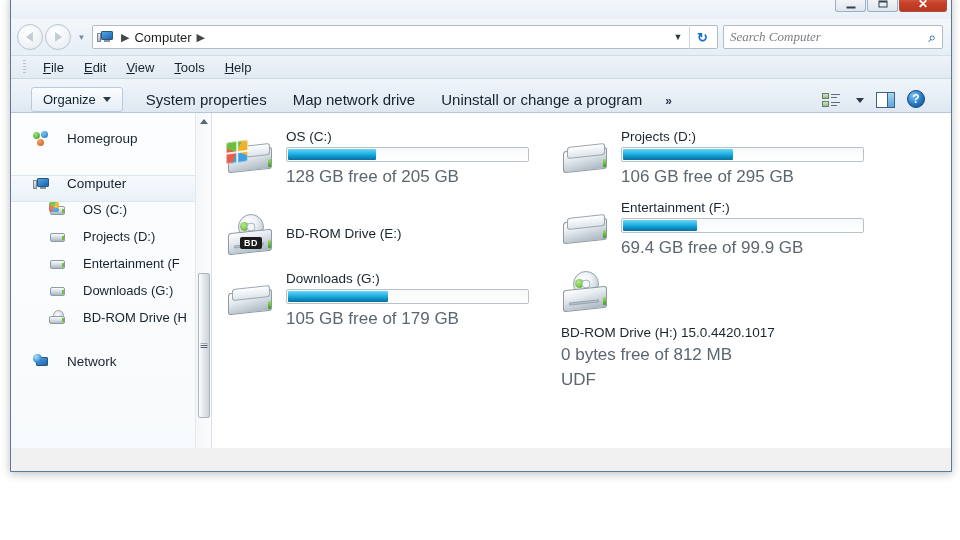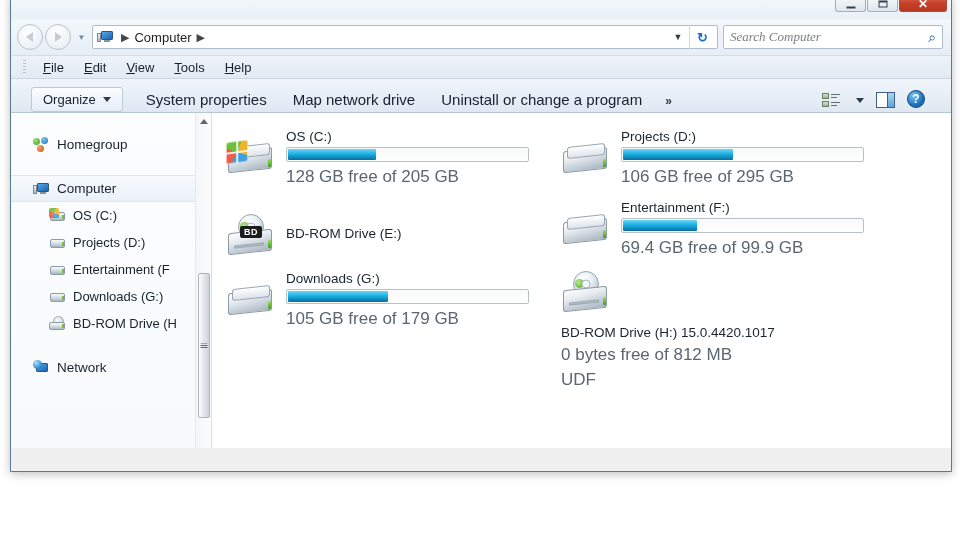--- a/index.html
+++ b/index.html
@@ -221,24 +221,24 @@
   .bodyrow { display: flex; height: 335px; background: #fff; }
 
   
   .navpane {
     width: 200px;
     background: linear-gradient(180deg,#fcfdfe 0%, #f7fafc 100%);
     position: relative;
     padding-top: 18px;
   }
   .nav-item {
-    display: flex; align-items: center;
+    display: flex; 
     height: 27px; padding-left: 22px;
     font-size: 13.5px; color: #17232f;
-    gap: 7px;
+    gap: 17px;
   }
   .nav-item.child { padding-left: 38px; font-size: 13px; }
   .nav-item.selected {
     background: linear-gradient(180deg,#f7fafd 0%, #eaf1f8 100%);
     border-top: 1px solid #dce6f0;
     border-bottom: 1px solid #dce6f0;
   }
   .nav-gap { height: 17px; }
 
   
@@ -408,21 +408,21 @@
   .opt-big .slot {
     position: absolute; left: 8px; top: 30px; width: 30px; height: 3px;
     background: #b6c1ca; border: 1px solid #98a4af; border-radius: 1px;
     transform: skewY(-6deg);
   }
   .opt-big .led {
     position: absolute; right: 7px; top: 26px; width: 3px; height: 8px;
     background: linear-gradient(180deg,#9ae05e,#3f9e1e); border-radius: 1px;
   }
   .opt-big .bdtag {
-    position: absolute; left: 14px; top: 12px;
+    position: absolute; left: 14px; top: 23px;
     padding: 1px 4px;
     background: #1c1c1c; color: #fff;
     font-size: 9px; font-weight: bold; letter-spacing: .5px;
     border-radius: 2px;
     font-family: "Liberation Sans", sans-serif;
   }
 
   .drive-info { padding-top: 2px; min-width: 0; }
   .drive-name {
     font-size: 13.5px; color: #1b252f;

